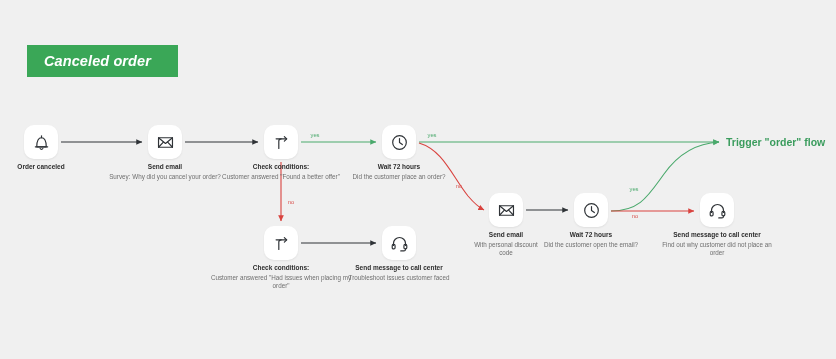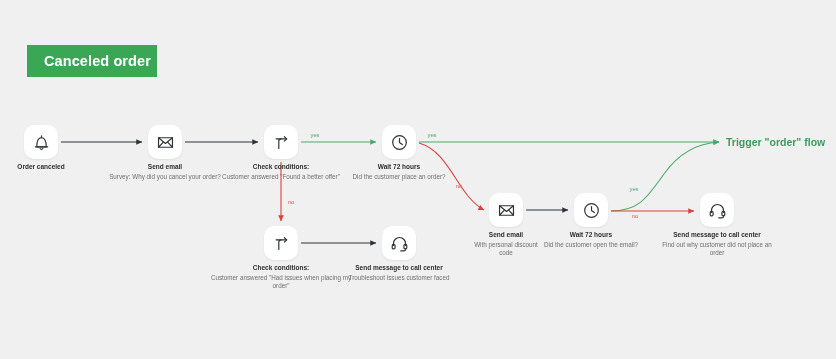--- a/index.html
+++ b/index.html
@@ -17,27 +17,28 @@
   #canvas {
     position: absolute;
     left: 0; top: 0;
     width: 836px;
     height: 359px;
   }
   .banner {
     position: absolute;
     left: 27px;
     top: 45px;
-    width: 130px;
+    width: 151px;
     height: 32px;
     background: #3aa757;
     display: flex;
     align-items: center;
     padding-left: 17px;
     box-sizing: border-box;
+    font-style: italic;
   }
   .banner-text {
     color: #ffffff;
     font-size: 14.5px;
     font-weight: bold;
     letter-spacing: 0.1px;
   }
   svg.edges {
     position: absolute;
     left: 0; top: 0;

